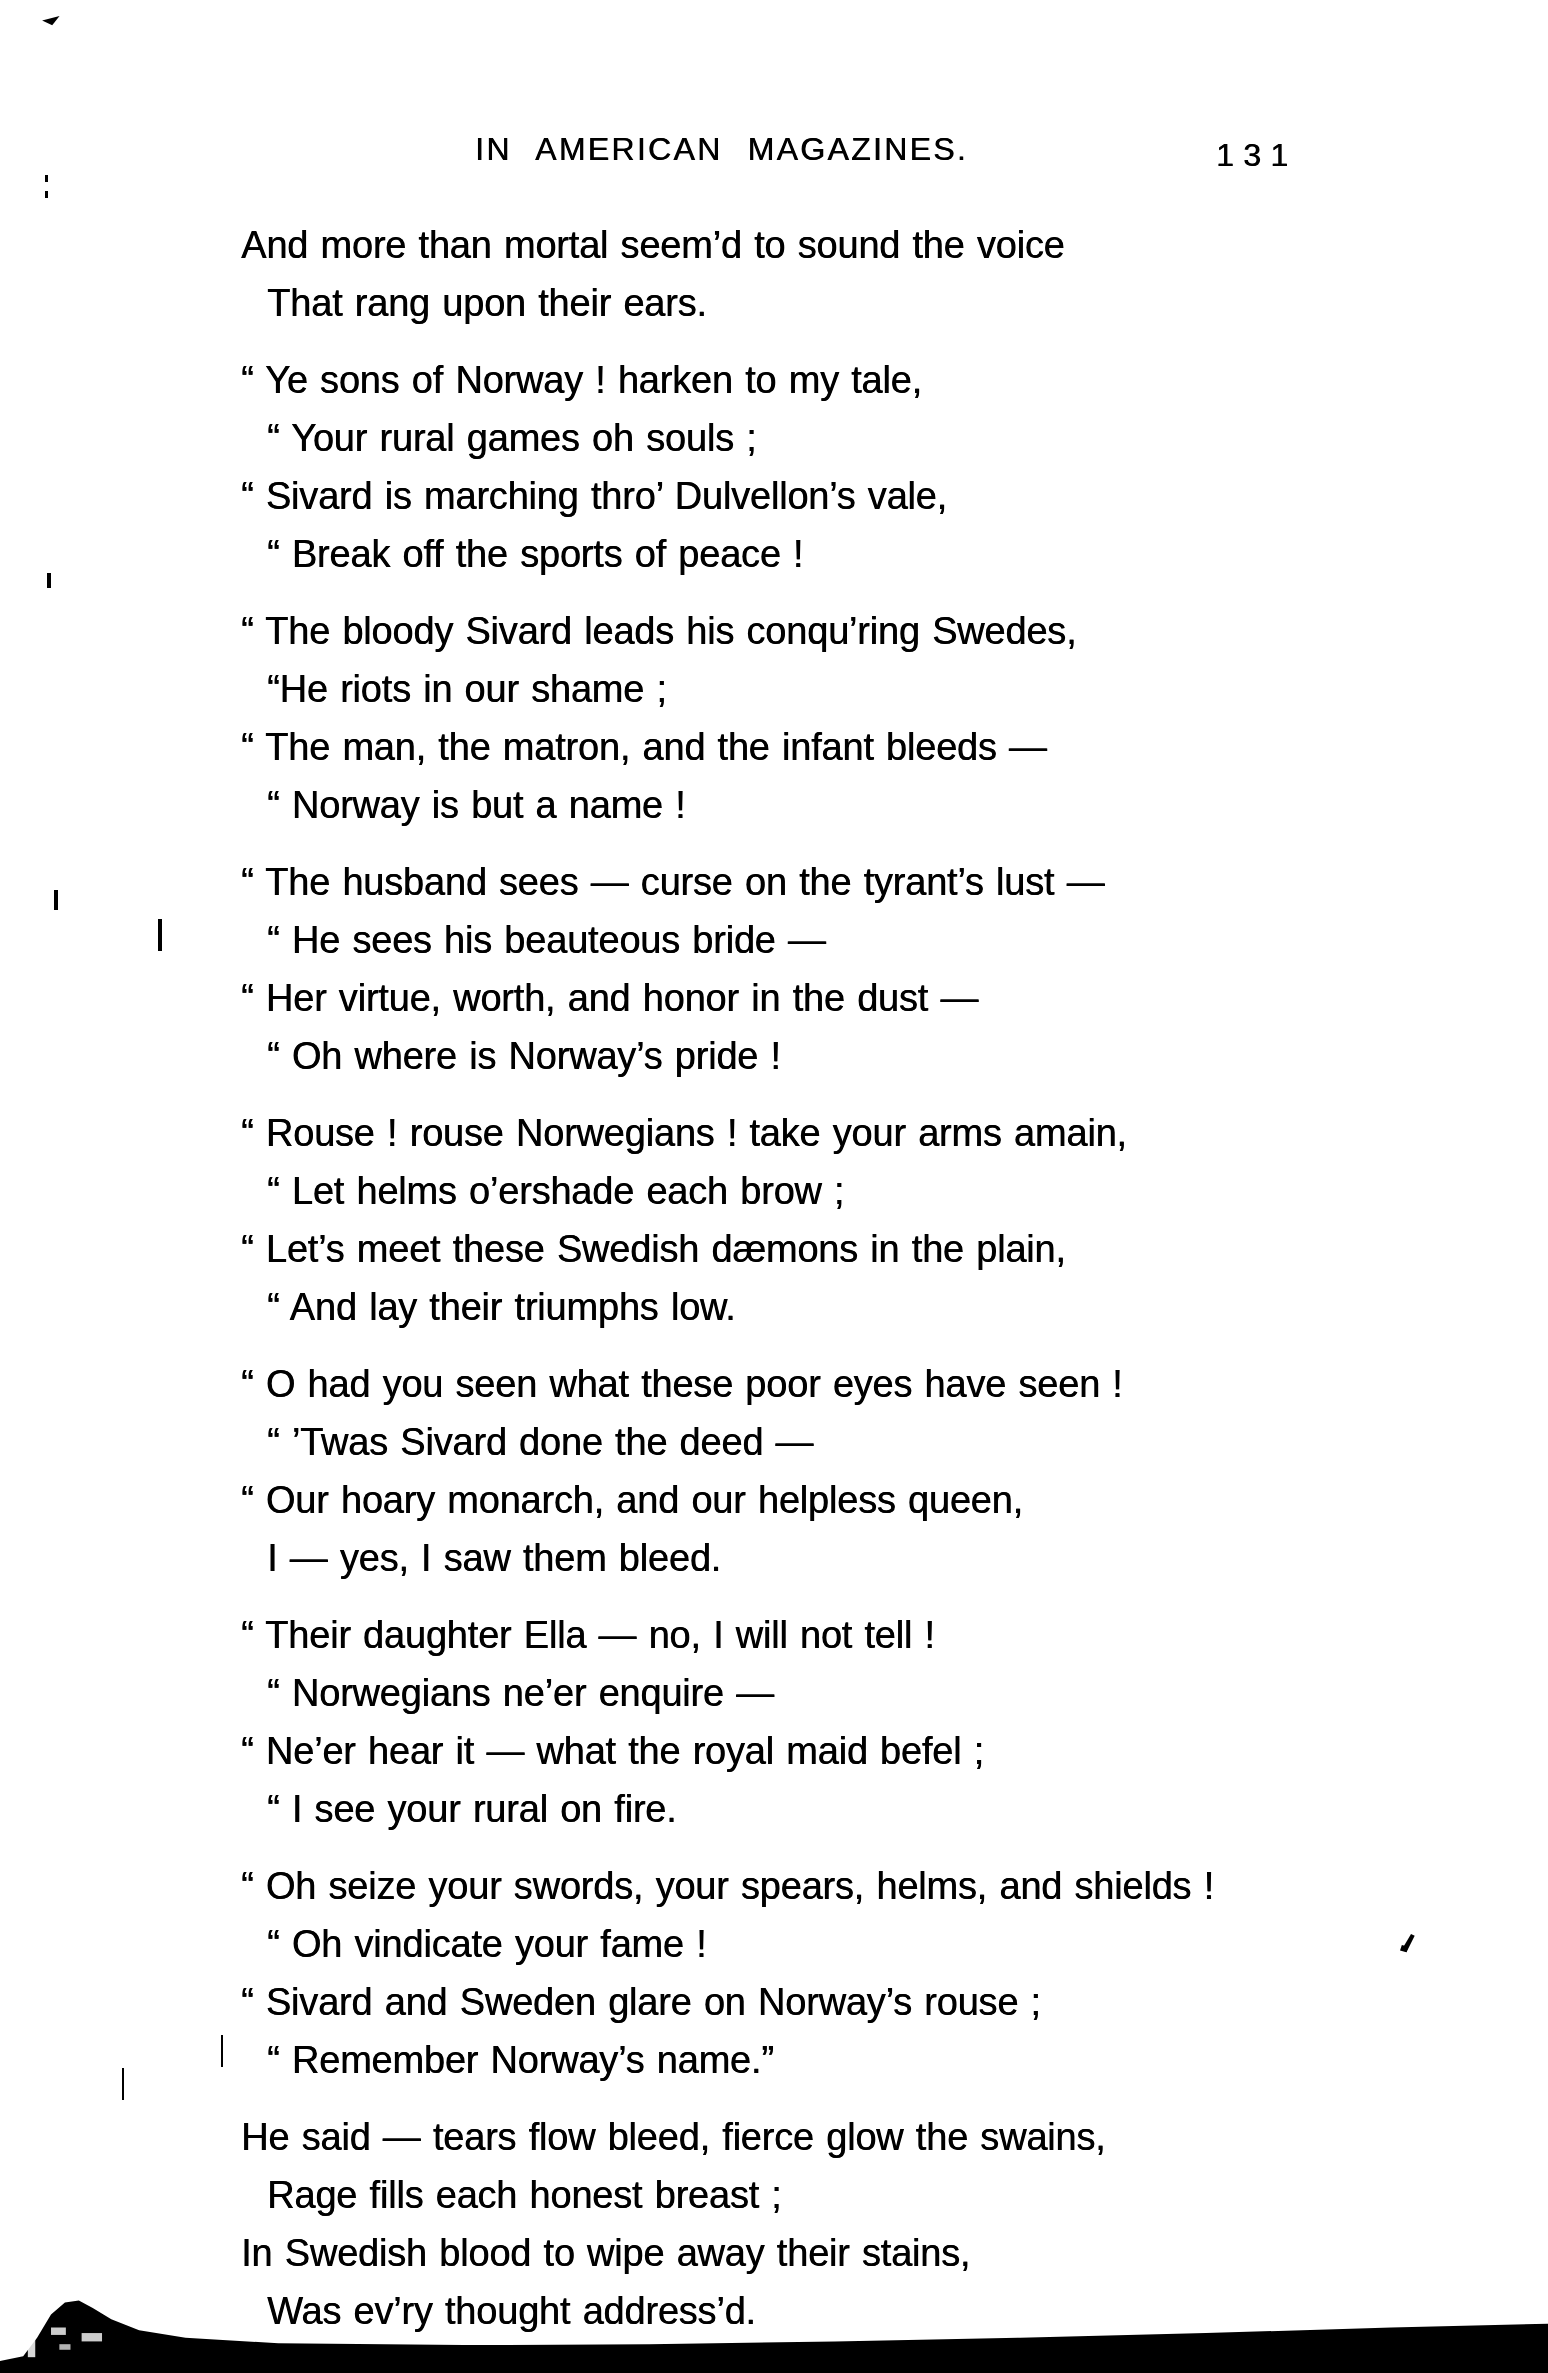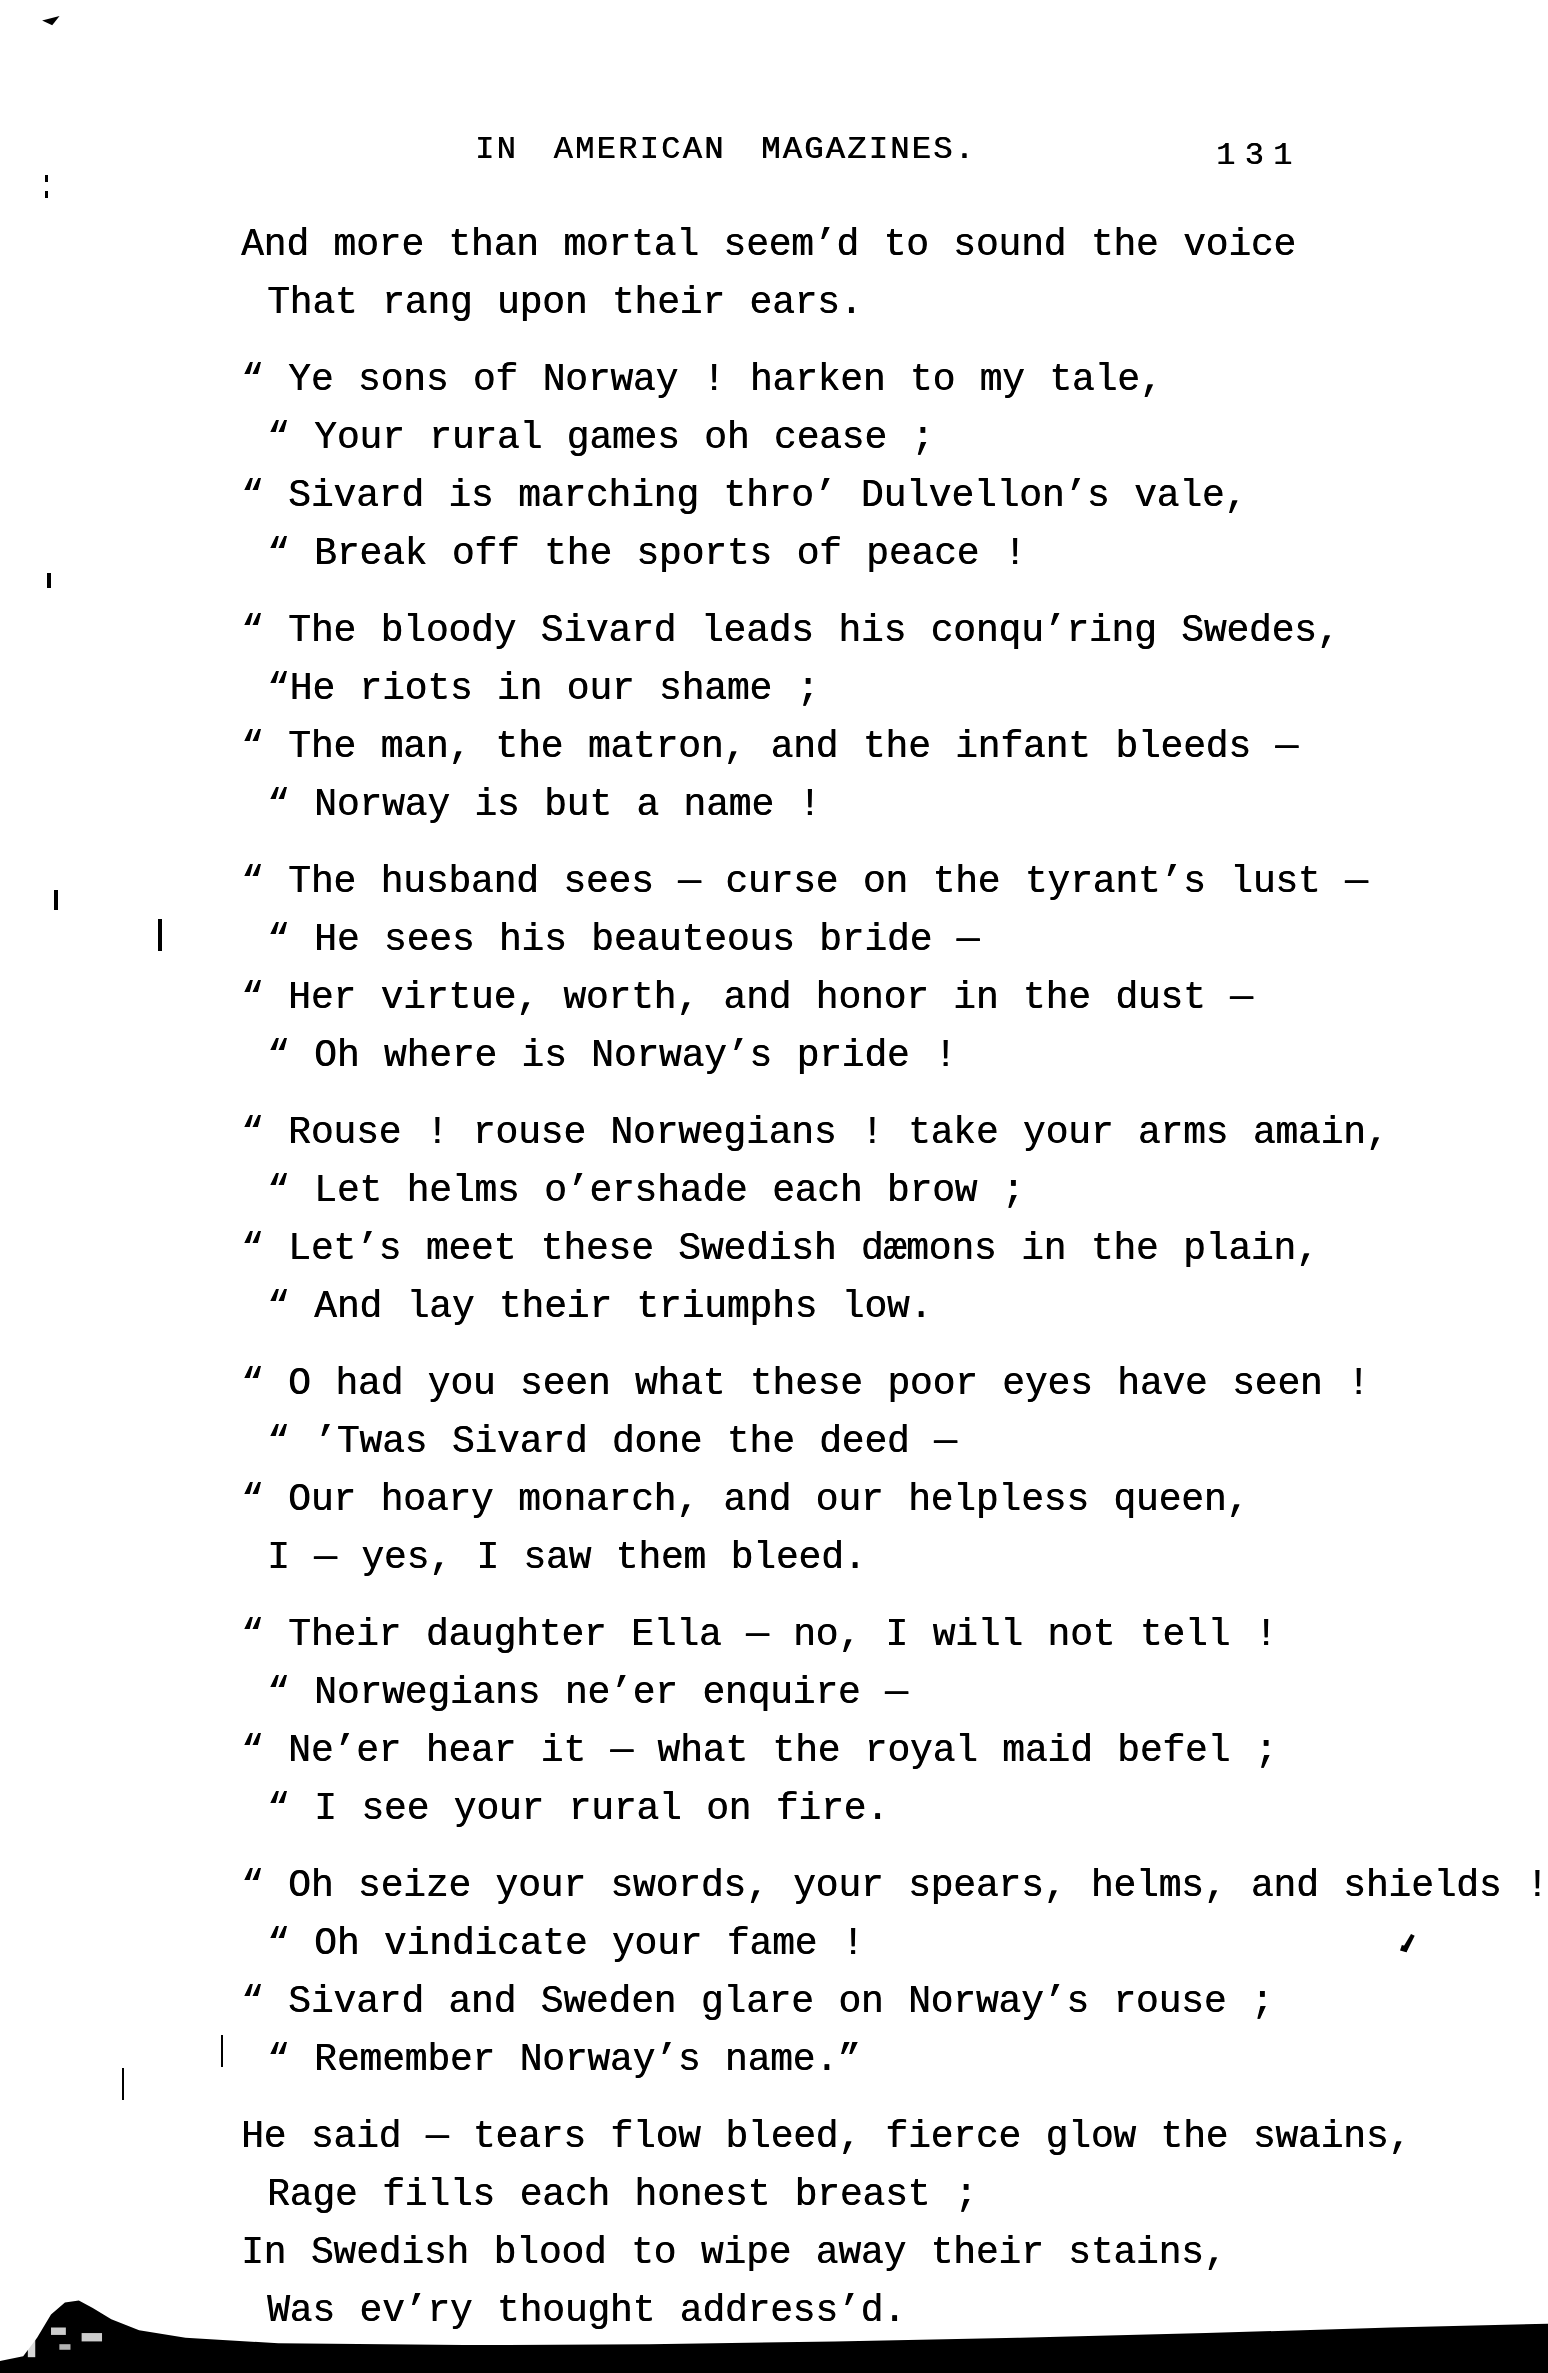--- a/index.html
+++ b/index.html
@@ -6,21 +6,21 @@
     margin: 0;
     padding: 0;
     background: #ffffff;
   }
   .page {
     position: relative;
     width: 1548px;
     height: 2374px;
     background: #ffffff;
     overflow: hidden;
-    font-family: Liberation Mono, monospace;
+    font-family: Liberation Sans, sans-serif;
     color: #000000;
   }
   .running-head {
     position: absolute;
     top: 131px;
     left: 475px;
     font-size: 32px;
     letter-spacing: 2.3px;
     word-spacing: 14px;
     white-space: nowrap;
@@ -93,21 +93,21 @@
 
   <div class="folio">131</div>
 
   <div class="poem">
       <div class="stanza">
         <p class="line">And more than mortal seem’d to sound the voice</p>
         <p class="line indent">That rang upon their ears.</p>
       </div>
       <div class="stanza">
         <p class="line">“ Ye sons of Norway !  harken to my tale,</p>
-        <p class="line indent">“ Your rural games oh cease ;</p>
+        <p class="line indent">“ Your rural games oh souls ;</p>
         <p class="line">“ Sivard is marching thro’ Dulvellon’s vale,</p>
         <p class="line indent">“ Break off the sports of peace !</p>
       </div>
       <div class="stanza">
         <p class="line">“ The bloody Sivard leads his conqu’ring Swedes,</p>
         <p class="line indent">“He riots in our shame ;</p>
         <p class="line">“ The man, the matron, and the infant bleeds —</p>
         <p class="line indent">“ Norway is but a name !</p>
       </div>
       <div class="stanza">

